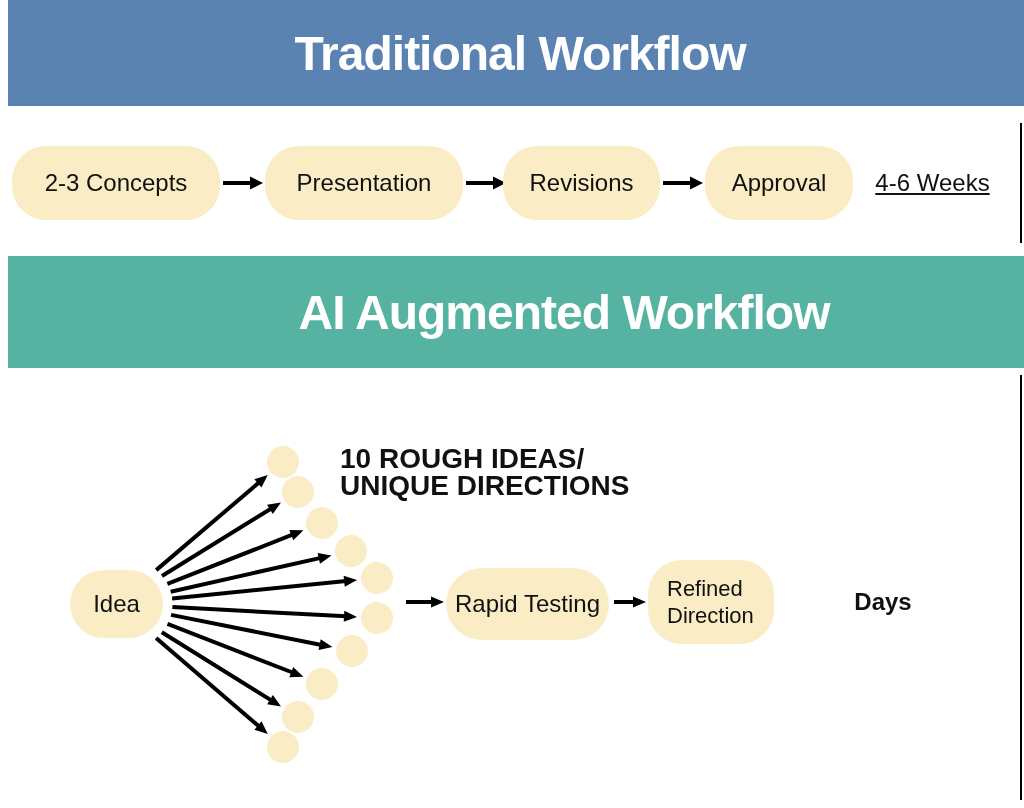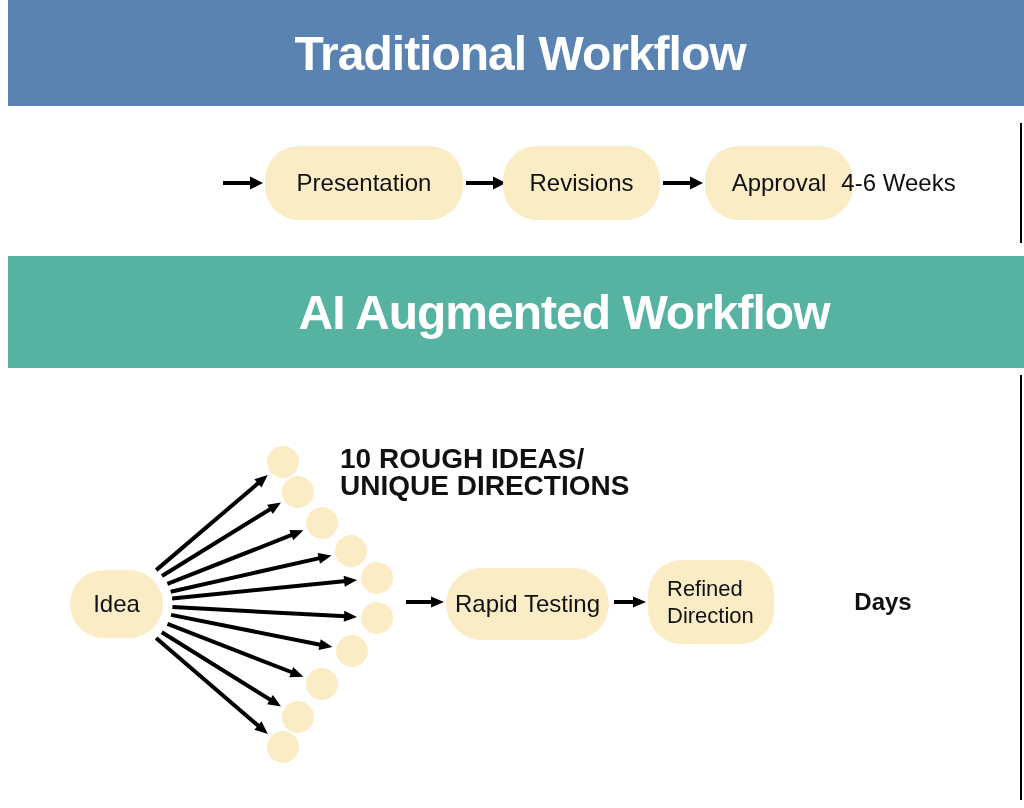--- a/index.html
+++ b/index.html
@@ -38,31 +38,32 @@
     position:absolute;left:340px;top:77px;font-size:28px;font-weight:700;
     line-height:27px;color:var(--c-ink);white-space:pre-line;
   }
   .rt-pill{left:446px;top:200px;width:163px;height:72px;border-radius:36px;}
   .rd-pill{
     left:648px;top:192px;width:126px;height:84px;border-radius:34px;
     font-size:22px;line-height:27px;justify-content:flex-start;padding-left:19px;
     box-sizing:border-box;
   }
   .days-label{left:843px;top:188px;width:80px;height:92px;font-weight:bold;}
-  .weeks-label{left:826px;top:146px;width:145px;height:74px;}
+  .weeks-label{left:860px;top:146px;width:145px;height:74px;text-decoration:underline;}
 </style>
 </head>
 <body>
 
 <div class="canvas">
 
   <div class="band band-blue">
     <div class="band-title">Traditional Workflow</div>
   </div>
 
+  <div class="pill pill-row" style="left:12px;width:208px;">2-3 Concepts</div>
   <svg class="h-arrow" style="left:223px;" viewBox="0 0 40 16">
     <line x1="0" y1="8" x2="29" y2="8" stroke="#000" stroke-width="4"></line>
       <polygon points="27,1.5 40,8 27,14.5" fill="#000"></polygon>
   </svg>
   <div class="pill pill-row" style="left:265px;width:198px;">Presentation</div>
   <svg class="h-arrow" style="left:466px;" viewBox="0 0 40 16">
     <line x1="0" y1="8" x2="29" y2="8" stroke="#000" stroke-width="4"></line>
       <polygon points="27,1.5 40,8 27,14.5" fill="#000"></polygon>
   </svg>
   <div class="pill pill-row" style="left:503px;width:157px;">Revisions</div>

